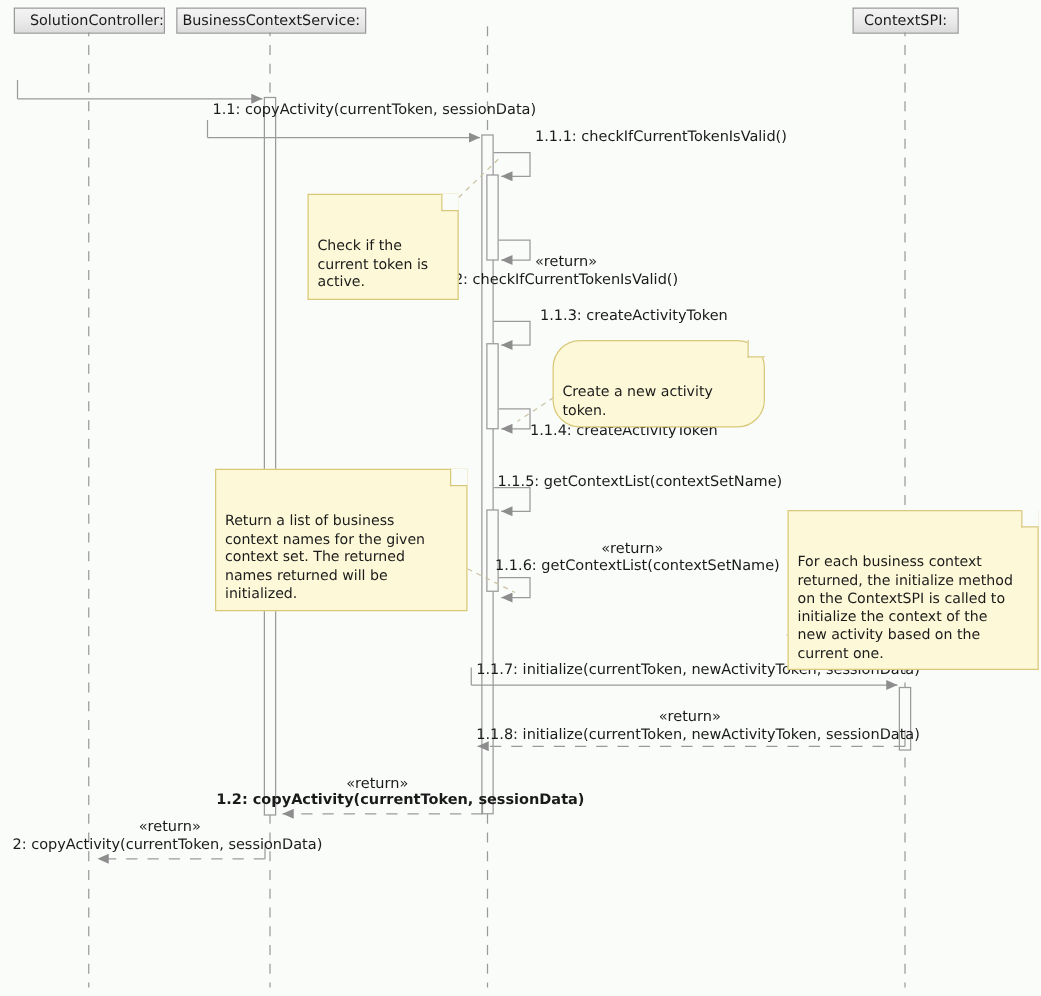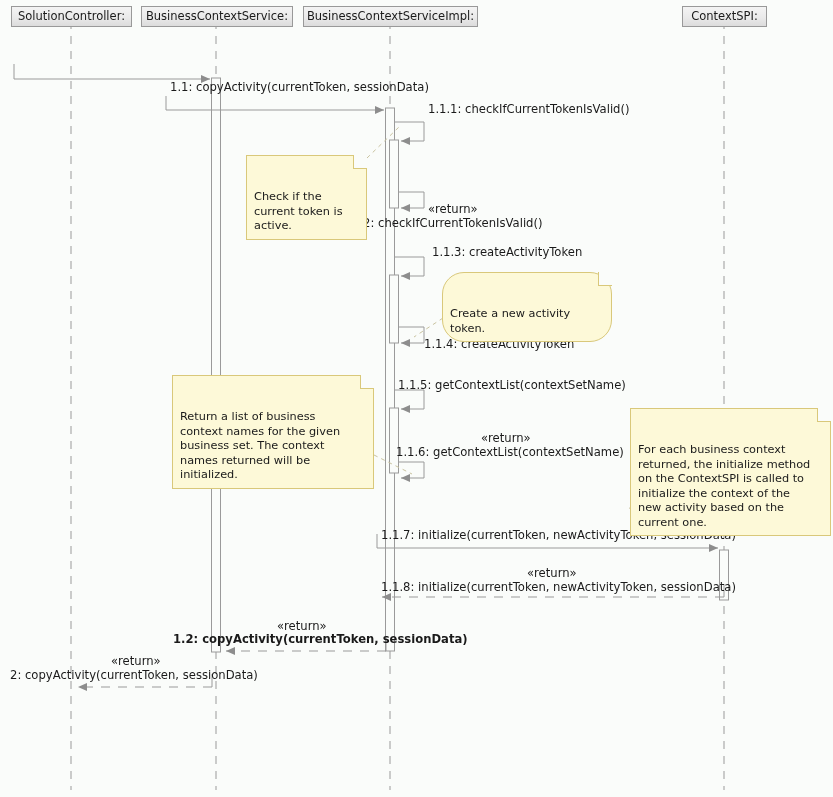--- a/index.html
+++ b/index.html
@@ -138,28 +138,25 @@
     </g>
 
     <g stroke="#c9c3a0" fill="none" stroke-dasharray="4,4">
       <line x1="367" y1="158" x2="399" y2="127"></line>
       <line x1="443" y1="318" x2="414" y2="337"></line>
       <line x1="374" y1="455" x2="412" y2="474"></line>
       <line x1="629" y1="508" x2="700" y2="525"></line>
     </g>
   </svg>
 
-  <div class="actor-box" style="left:11px;  top:6px; width:121px;">
+  <div class="actor-box" style="left:11px;  top:6px; width:121px;text-align:right;">
     <span>SolutionController:</span>
   </div>
   <div class="actor-box" style="left:141px; top:6px; width:152px;">
     <span>BusinessContextService:</span>
-  </div>
-  <div class="actor-box" style="left:303px; top:6px; width:175px;">
-    <span>BusinessContextServiceImpl:</span>
   </div>
   <div class="actor-box" style="left:682px; top:6px; width:85px;">
     <span>ContextSPI:</span>
   </div>
 
 
   <div class="msg" style="left:170px; top:81px;">1.1: copyActivity(currentToken, sessionData)</div>
 
   <div class="msg" style="left:428px; top:103px;">1.1.1: checkIfCurrentTokenIsValid()</div>
 
@@ -197,21 +194,21 @@
   <div class="note" style="left:442px; top:272px; width:170px;border-radius:22px;">
     <span class="fold"></span>
     <span>Create a new activity
 token.</span>
   </div>
 
   <div class="note" style="left:172px; top:375px; width:202px;">
     <span class="fold"></span>
     <span>Return a list of business
 context names for the given
-business set.  The context
+context set.  The returned
 names returned will be
 initialized.</span>
   </div>
 
   <div class="note" style="left:630px; top:408px; width:201px;">
     <span class="fold"></span>
     <span>For each business context
 returned, the initialize method
 on the ContextSPI is called to
 initialize the context of the

